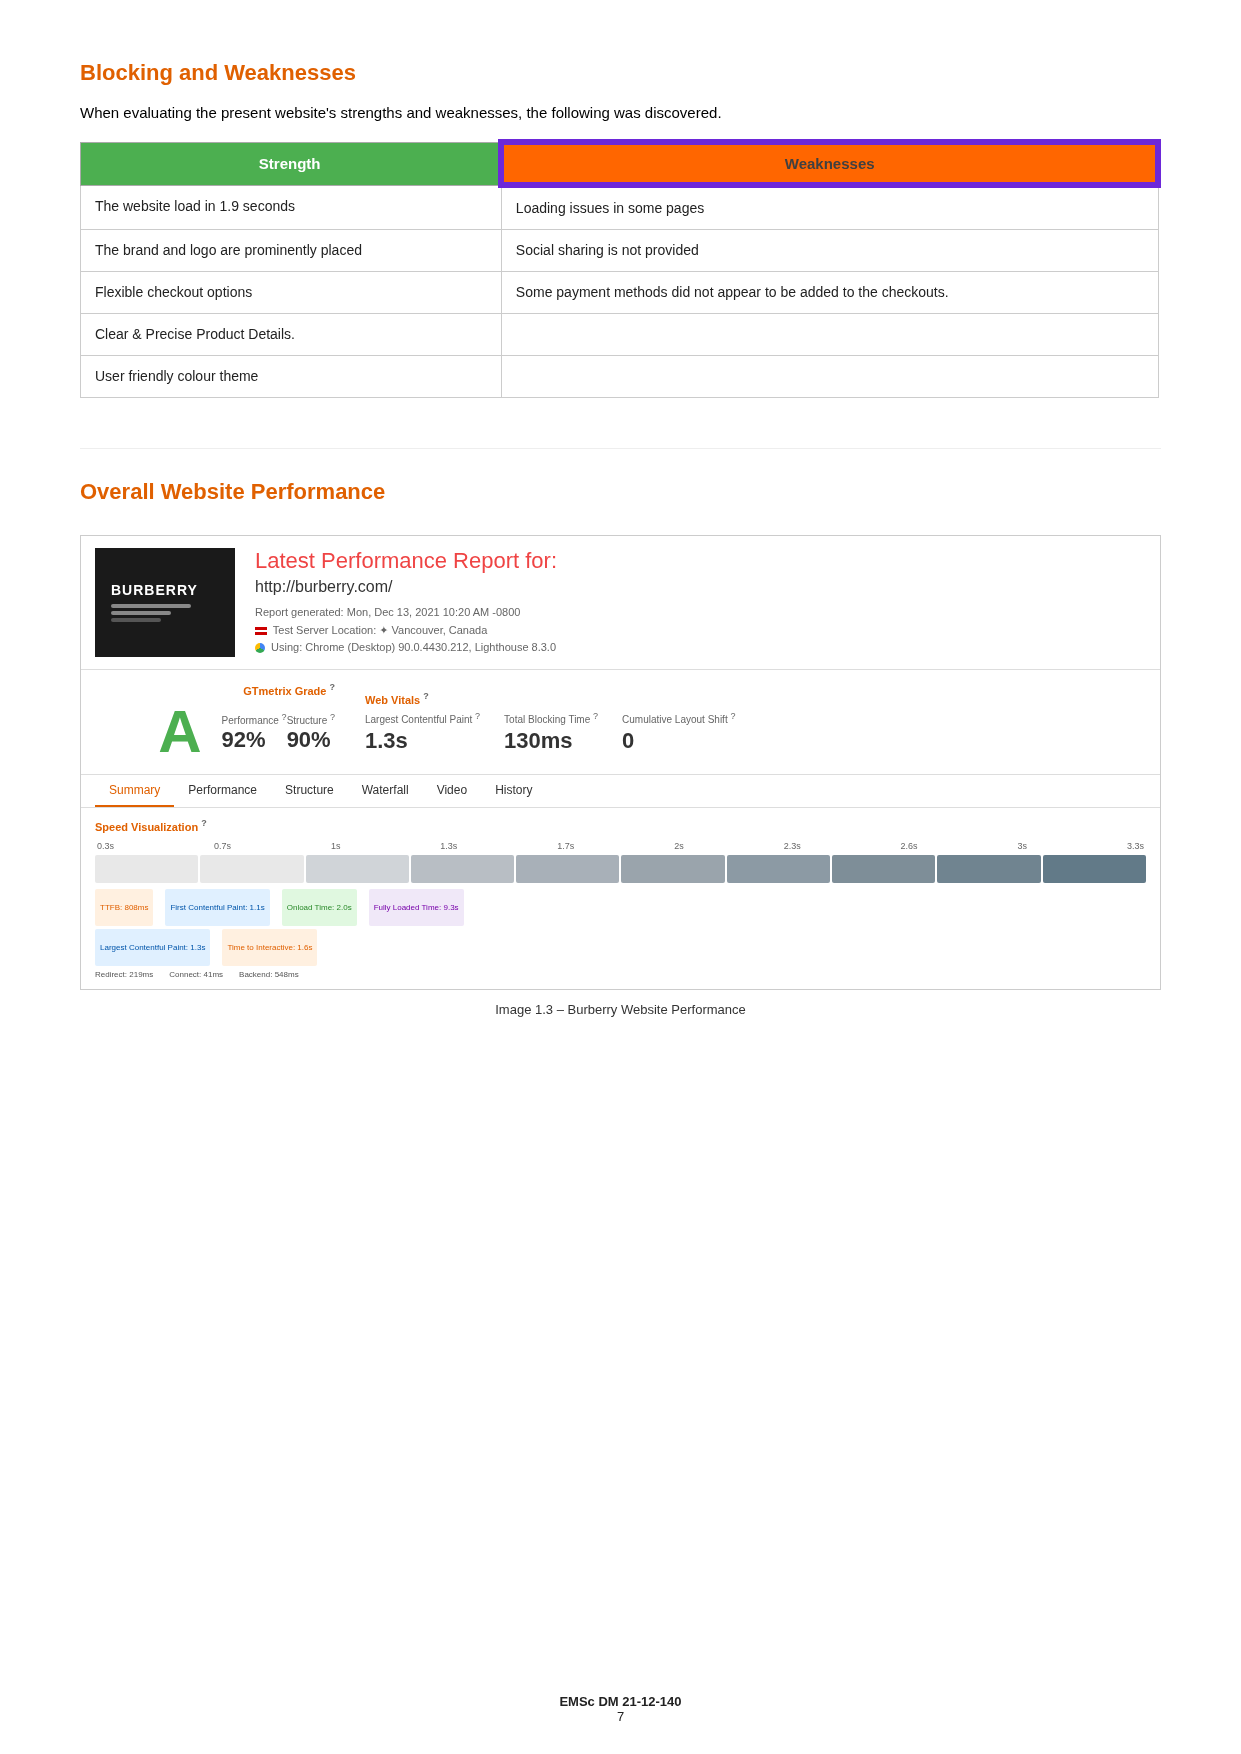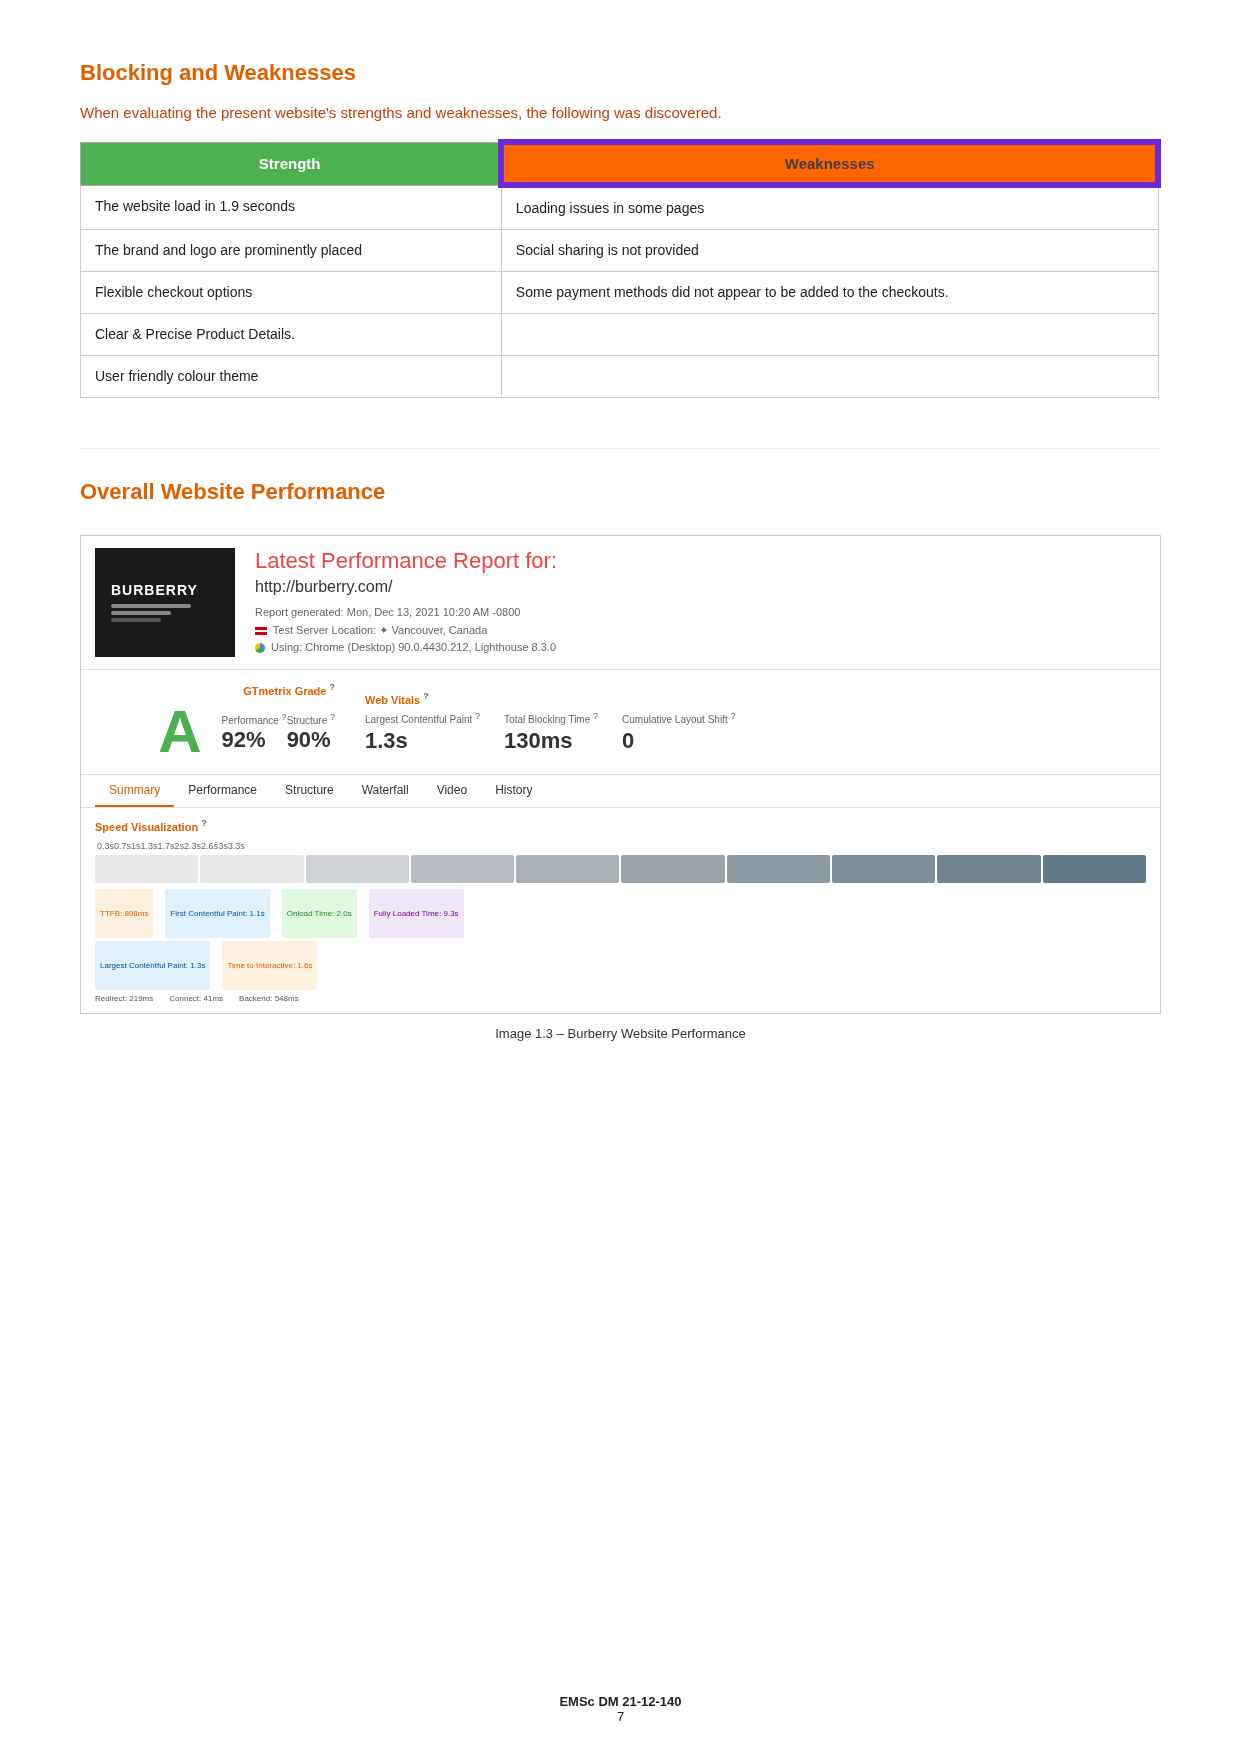--- a/index.html
+++ b/index.html
@@ -21,21 +21,21 @@
     .section-title {
       color: #e06000;
       font-size: 22px;
       font-weight: bold;
       margin-bottom: 18px;
     }
 
     .intro-text {
       font-size: 15px;
       margin-bottom: 18px;
-      color: #c2410c;
+      color: #000000;
       margin-top: 6px;
     }
 
     
     .sw-table {
       width: 100%;
       border-collapse: collapse;
       margin-bottom: 50px;
       font-size: 14px;
     }
@@ -278,21 +278,21 @@
       margin-bottom: 8px;
     }
 
     .timeline-container {
       position: relative;
       width: 100%;
     }
 
     .timeline-ticks {
       display: flex;
-      justify-content: flex-start;
+      justify-content: space-between;
       font-size: 9px;
       color: #666;
       margin-bottom: 4px;
       padding: 0 2px;
     }
 
     .timeline-frames {
       display: flex;
       gap: 2px;
       margin-bottom: 6px;
@@ -301,21 +301,21 @@
 
     .frame-block {
       height: 28px;
       background: #d0d0d0;
       border-radius: 2px;
       flex: 1;
     }
 
     .marker-tag {
       background: #e8f4e8;
-      padding: 20px 5px;
+      padding: 14px 5px;
       border-radius: 2px;
       font-size: 8px;
       color: #333;
     }
 
     .marker-tag.orange-tag {
       background: #fff0e0;
       color: #e06000;
     }
 

